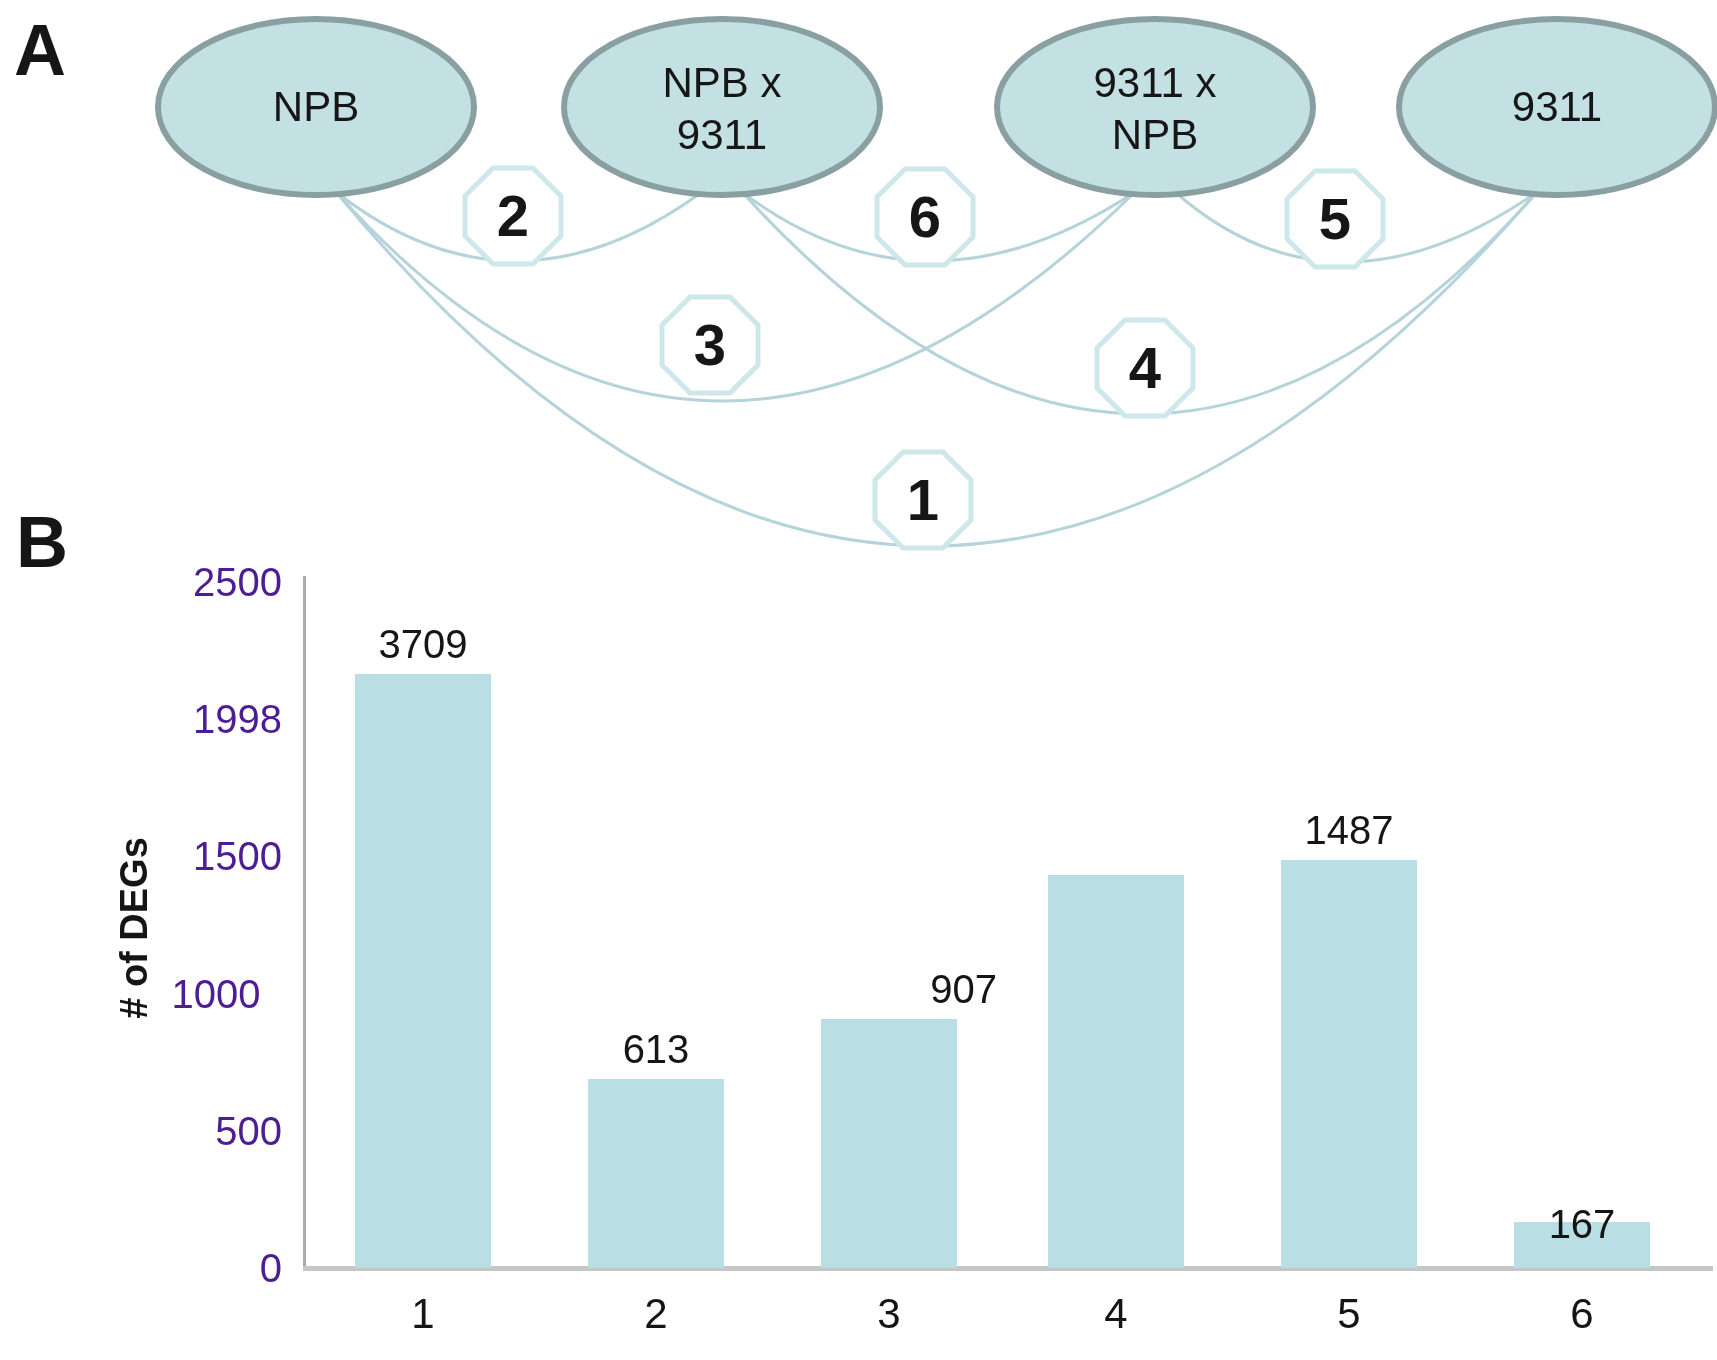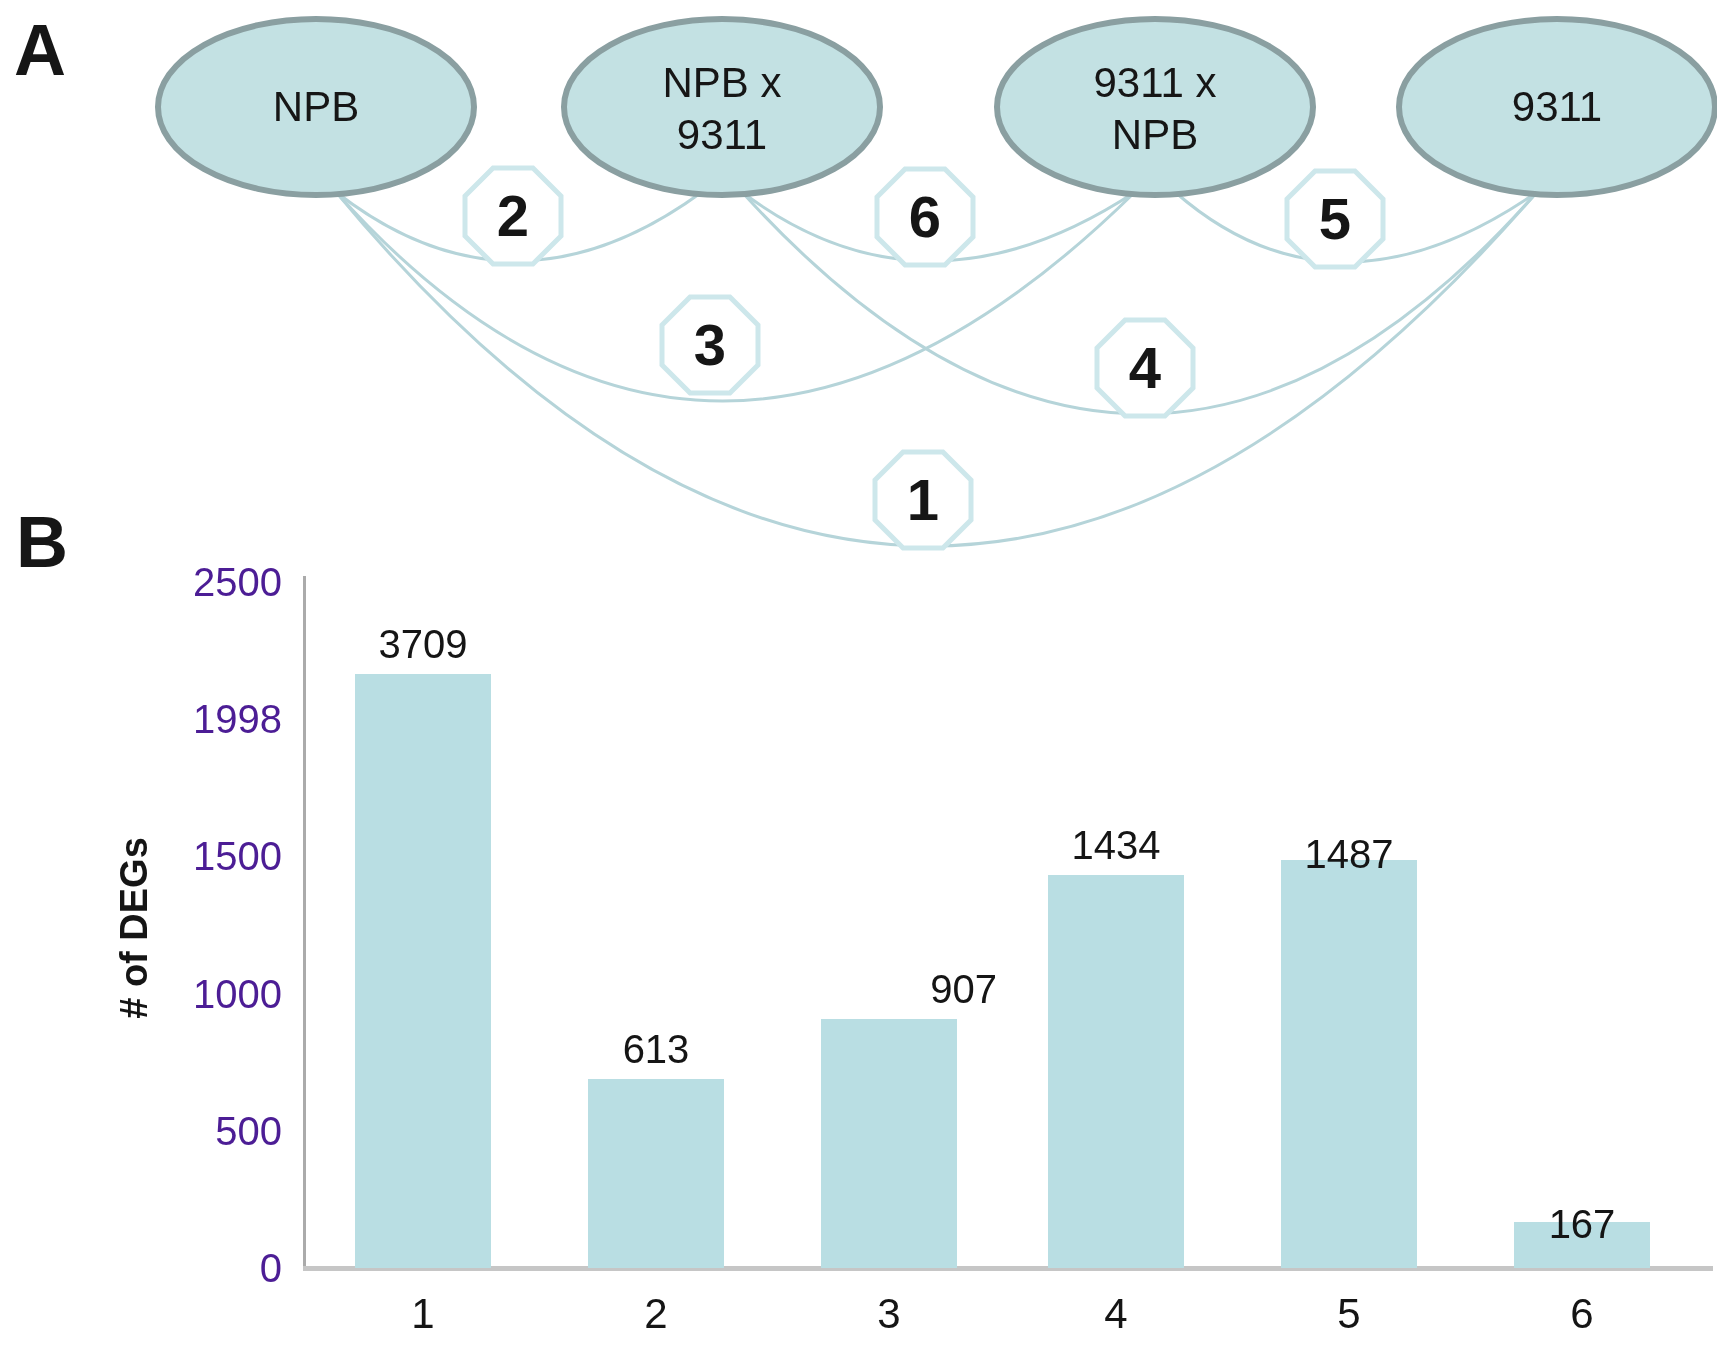--- a/index.html
+++ b/index.html
@@ -66,36 +66,35 @@
     <text x="925" y="237" text-anchor="middle" font-size="58" font-weight="700" fill="#161616">6</text>
   </svg>
 
 <div class="panel-letter" id="panel-b-letter">B</div>
 
 <div id="panel-b">
     <div class="axis-line" style="left: 303px; top: 576px; width: 3px; height: 695px; background: rgb(171, 171, 171);"></div>
     <div class="base-line" style="left: 303px; top: 1266px; width: 1410px; height: 5px;"></div>
     <div class="ytick-label" style="left: 150px; top: 1247px;">0</div>
     <div class="ytick-label" style="left: 150px; top: 1109.8px;">500</div>
-    <div class="ytick-label" style="left: 150px; top: 972.6px;">1000</div>
+    <div class="ytick-label" style="left: 150px; top: 972.6px; text-align: center;">1000</div>
     <div class="ytick-label" style="left: 150px; top: 835.4px;">1500</div>
     <div class="ytick-label" style="left: 150px; top: 698.2px;">1998</div>
     <div class="ytick-label" style="left: 150px; top: 561px;">2500</div>
     <div class="y-axis-title" style="left: 134px; top: 928px;"># of DEGs</div>
     <div class="bar" style="left: 355px; top: 674px; width: 136px; height: 594px; background: rgb(185, 222, 227);"></div>
     <div class="bar-value" style="left: 315px; top: 622px; width: 216px;">3709</div>
     <div class="xtick-label" style="left: 315px; top: 1292px; width: 216px;">1</div>
     <div class="bar" style="left: 588px; top: 1079px; width: 136px; height: 189px; background: rgb(185, 222, 227);"></div>
     <div class="bar-value" style="left: 548px; top: 1027px; width: 216px;">613</div>
     <div class="xtick-label" style="left: 548px; top: 1292px; width: 216px;">2</div>
     <div class="bar" style="left: 821px; top: 1019px; width: 136px; height: 249px; background: rgb(185, 222, 227);"></div>
     <div class="bar-value" style="left: 781px; top: 967px; width: 216px; text-align: right;">907</div>
     <div class="xtick-label" style="left: 781px; top: 1292px; width: 216px;">3</div>
     <div class="bar" style="left: 1048px; top: 875px; width: 136px; height: 393px; background: rgb(185, 222, 227);"></div>
-    <div class="bar-value" style="left: 1008px; top: 823px; width: 216px;">1434</div>
     <div class="xtick-label" style="left: 1008px; top: 1292px; width: 216px;">4</div>
     <div class="bar" style="left: 1281px; top: 860px; width: 136px; height: 408px; background: rgb(185, 222, 227);"></div>
-    <div class="bar-value" style="left: 1241px; top: 832px; width: 216px;">1487</div>
+    <div class="bar-value" style="left: 1241px; top: 808px; width: 216px;">1487</div>
     <div class="xtick-label" style="left: 1241px; top: 1292px; width: 216px;">5</div>
     <div class="bar" style="left: 1514px; top: 1222px; width: 136px; height: 46px; background: rgb(185, 222, 227);"></div>
     <div class="bar-value" style="left: 1474px; top: 1170px; width: 216px; margin-top: 32px;">167</div>
     <div class="xtick-label" style="left: 1474px; top: 1292px; width: 216px;">6</div>
   </div>
 
 </body></html>

